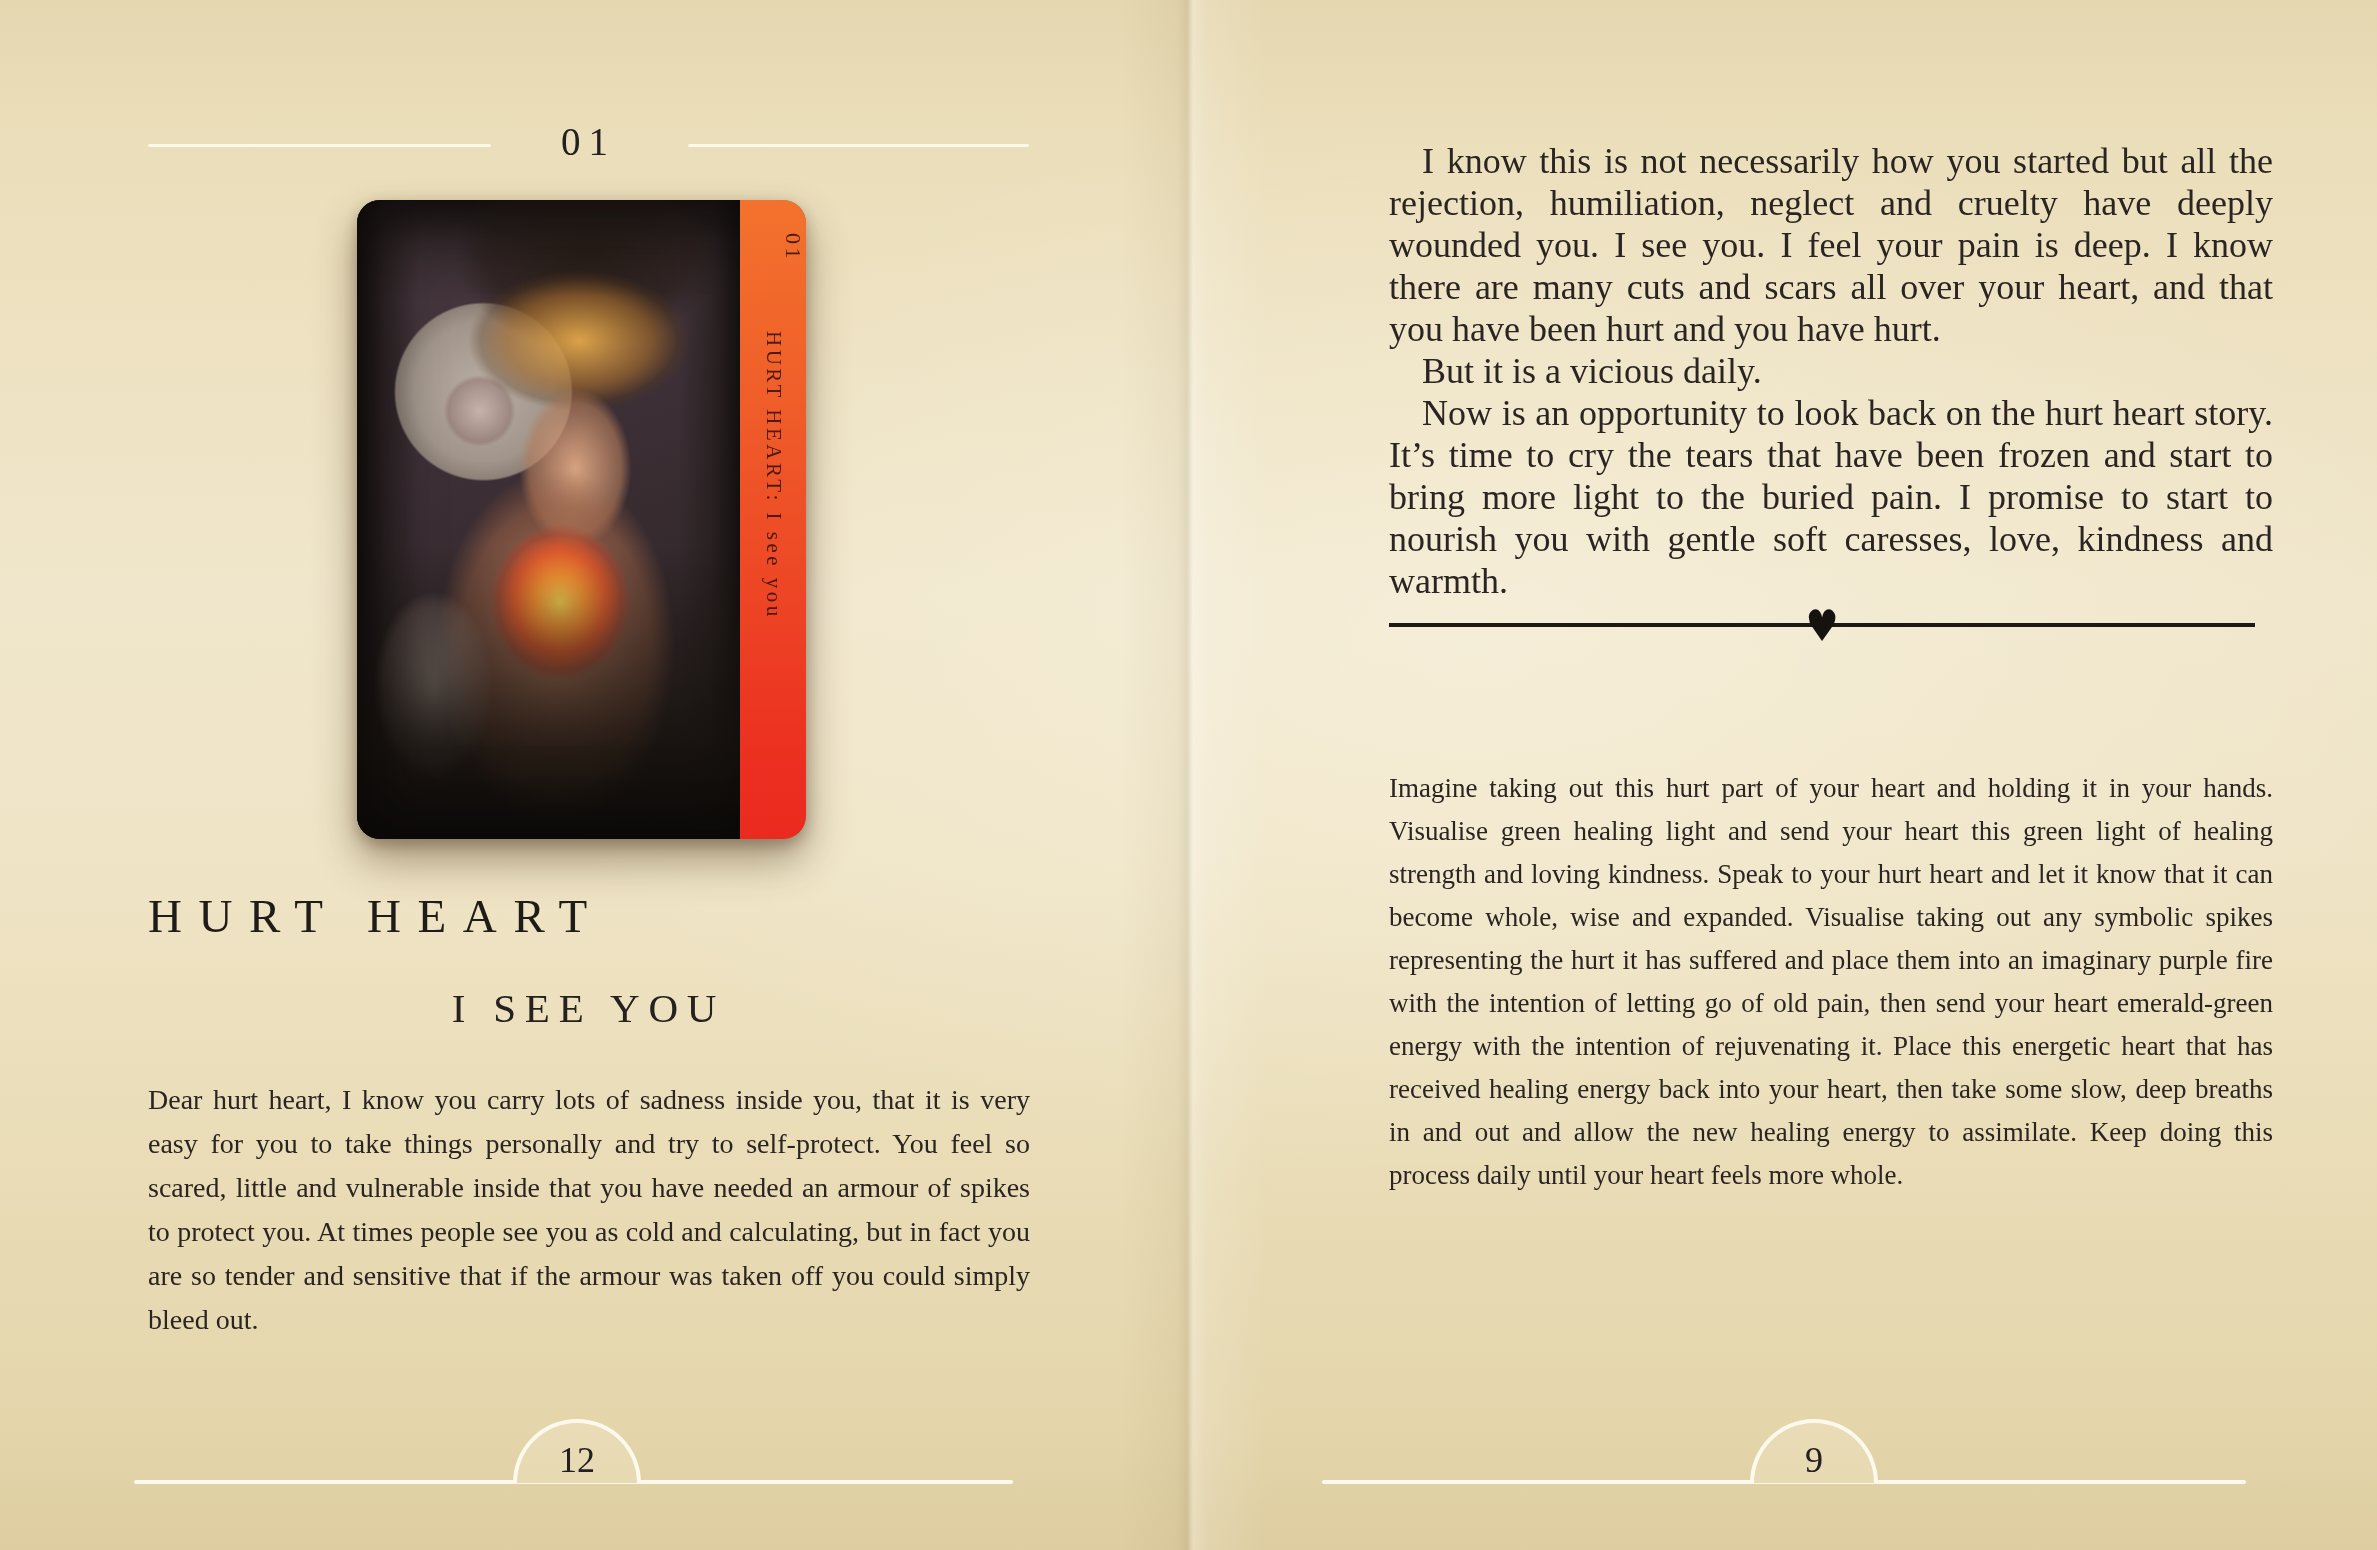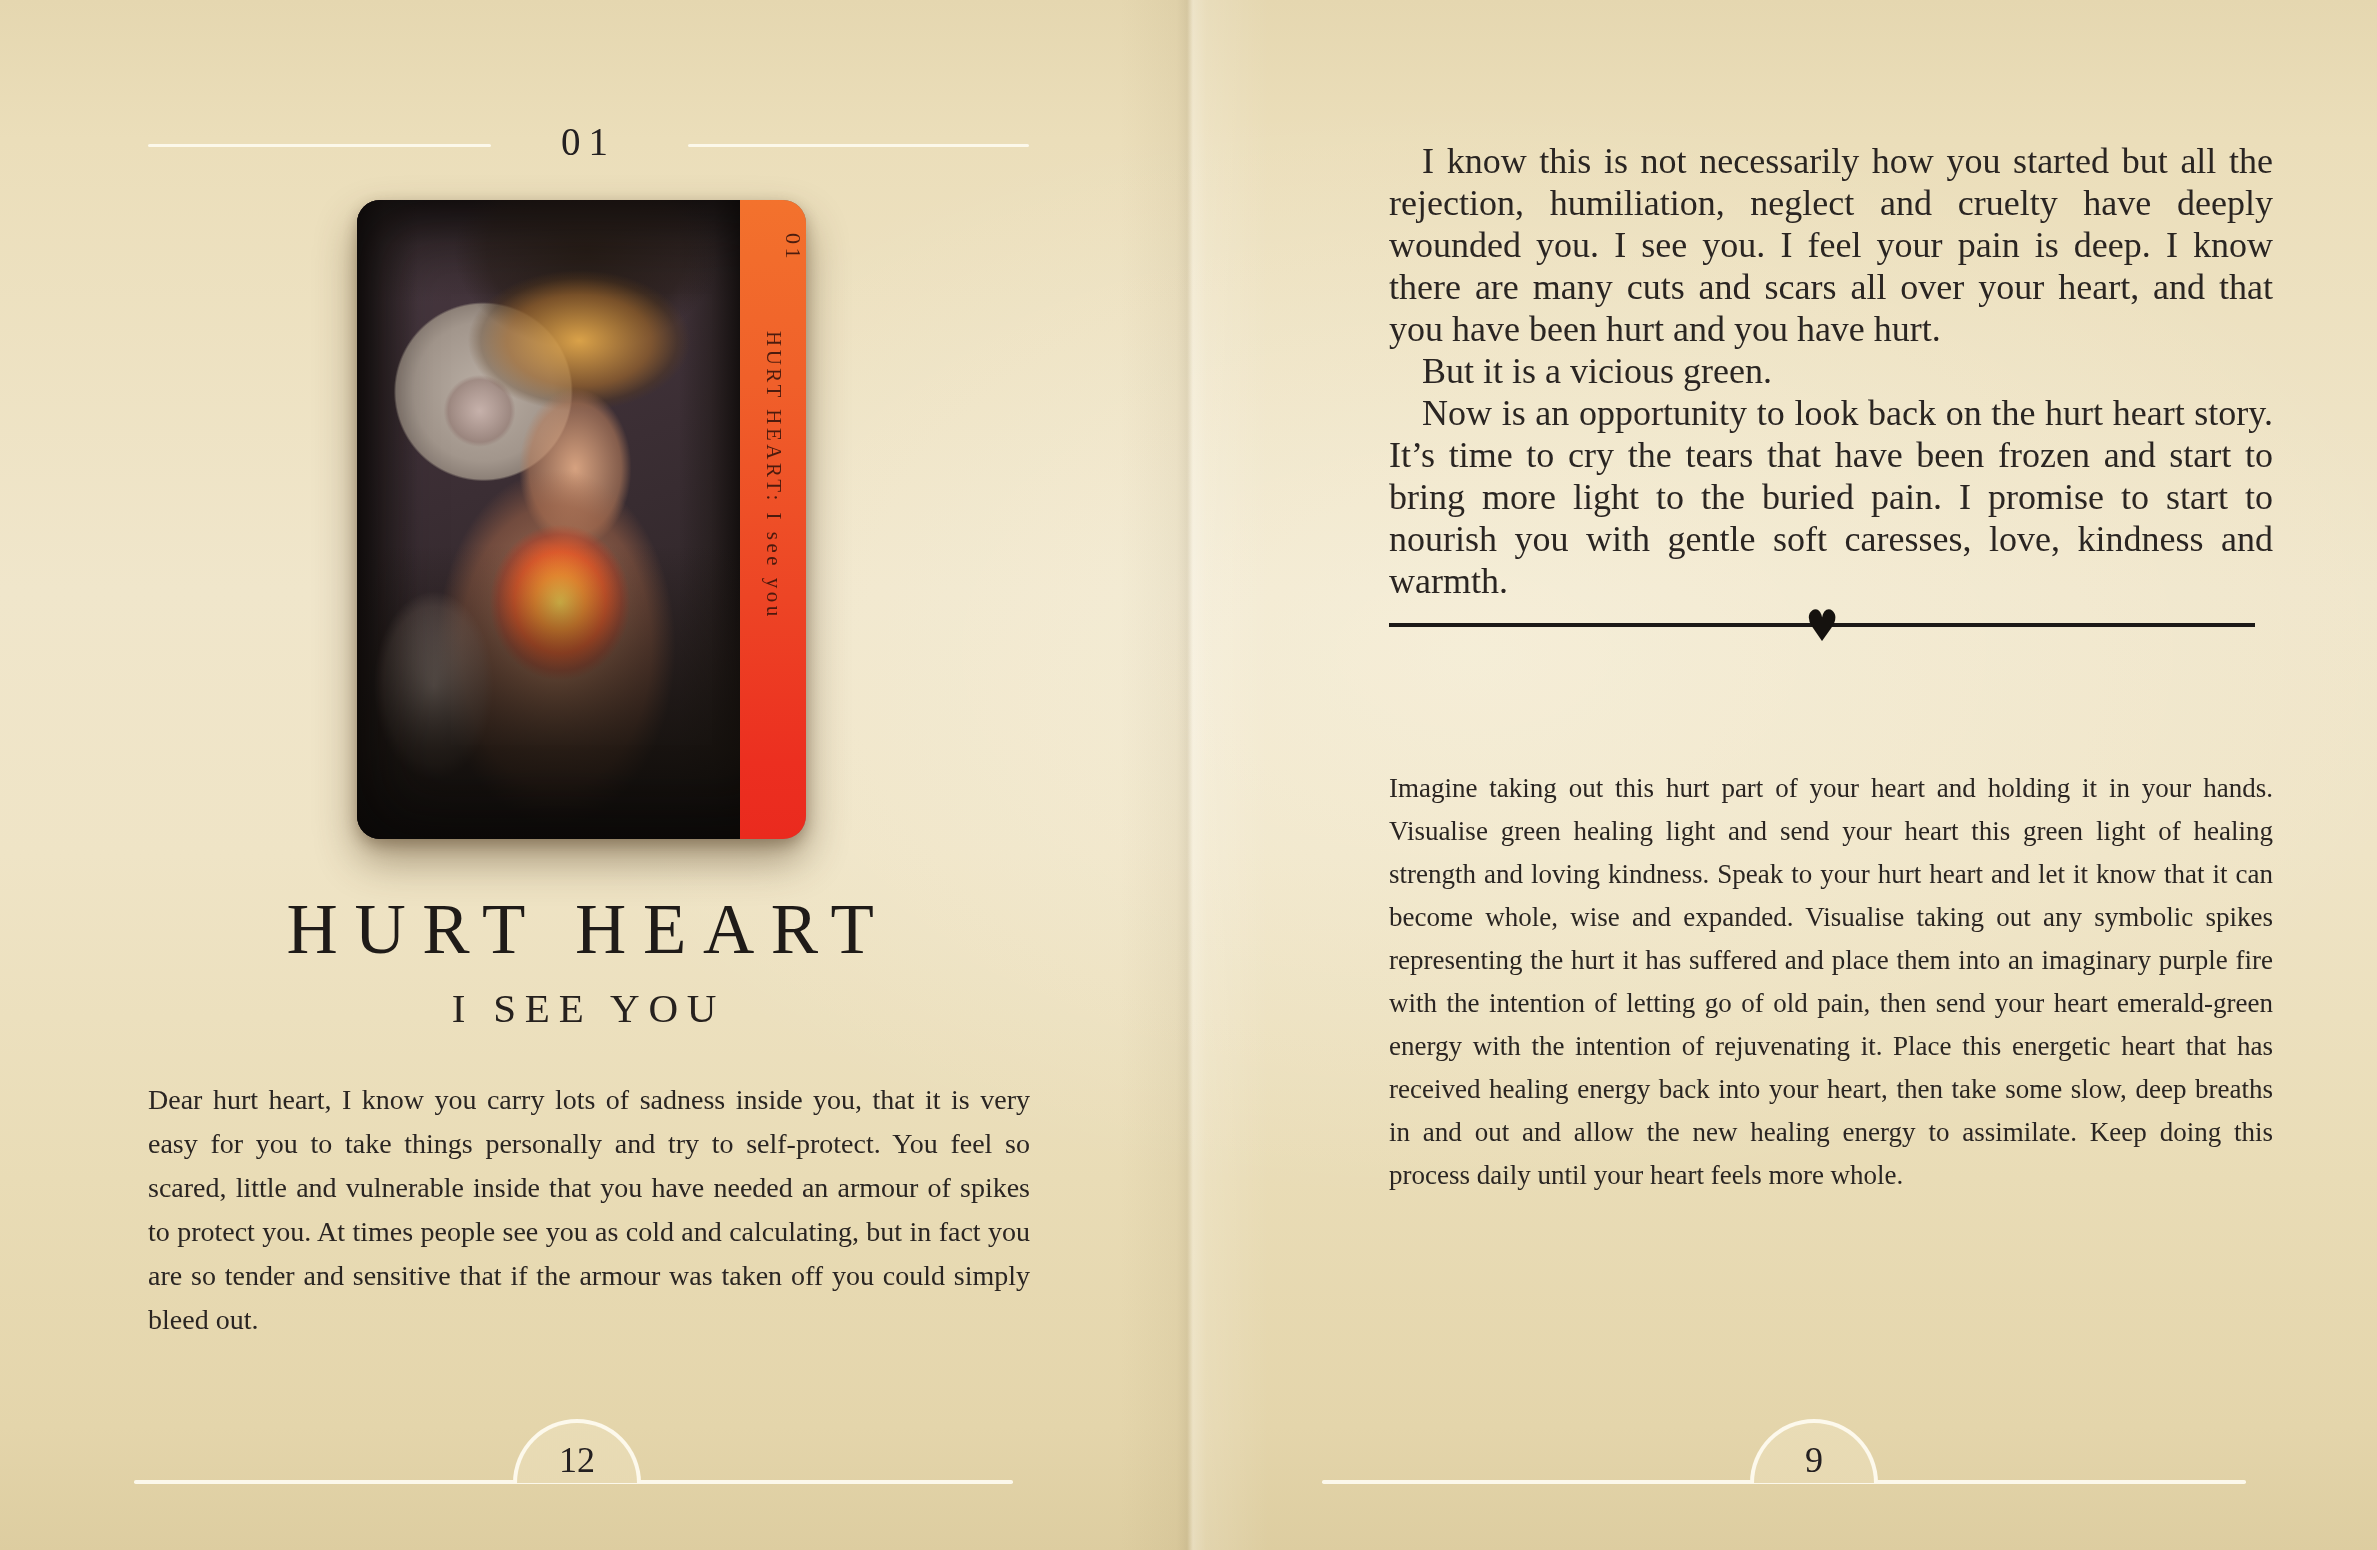--- a/index.html
+++ b/index.html
@@ -87,21 +87,21 @@
   }
   .spine-title {
     position: absolute; top: 131px; left: 0; width: 100%; height: 403px;
     writing-mode: vertical-rl; text-orientation: mixed;
     display: flex; justify-content: flex-start; align-items: center;
     font-size: 21px; letter-spacing: 3.5px; color: rgba(58,20,11,0.9);
   }
 
   .card-title {
     position: absolute; left: 134px; top: 889px; width: 881px;
-    text-align: center; font-size: 71px; letter-spacing: 16.6px;
+    font-size: 47px; letter-spacing: 16.6px;
     color: #1f1b18; white-space: nowrap;
   }
   .card-subtitle {
     position: absolute; left: 134px; top: 984px; width: 881px;
     text-align: center; font-size: 41px; letter-spacing: 8.8px; color: #26211e;
   }
   .left-body {
     position: absolute; left: 134px; top: 1078px; width: 882px;
     font-size: 28px; line-height: 44px; text-align: justify; color: #2a2522;
   }
@@ -180,21 +180,21 @@
     <div class="card-title">HURT HEART</div>
     <div class="card-subtitle">I SEE YOU</div>
 
     <div class="left-body">Dear hurt heart, I know you carry lots of sadness inside you, that it is very easy for you to take things personally and try to self-protect. You feel so scared, little and vulnerable inside that you have needed an armour of spikes to protect you. At times people see you as cold and calculating, but in fact you are so tender and sensitive that if the armour was taken off you could simply bleed out.</div>
   </div>
 
   <div class="page page-right">
 
     <div class="right-body">
       <p>I know this is not necessarily how you started but all the rejection, humiliation, neglect and cruelty have deeply wounded you. I see you. I feel your pain is deep. I know there are many cuts and scars all over your heart, and that you have been hurt and you have hurt.</p>
-      <p>But it is a vicious green.</p>
+      <p>But it is a vicious daily.</p>
       <p>Now is an opportunity to look back on the hurt heart story. It’s time to cry the tears that have been frozen and start to bring more light to the buried pain. I promise to start to nourish you with gentle soft caresses, love, kindness and warmth.</p>
     </div>
 
     <div class="divider">
       <div class="divider-line"></div>
       <span class="heart">♥</span>
     </div>
 
 
     <div class="section-body">Imagine taking out this hurt part of your heart and holding it in your hands. Visualise green healing light and send your heart this green light of healing strength and loving kindness. Speak to your hurt heart and let it know that it can become whole, wise and expanded. Visualise taking out any symbolic spikes representing the hurt it has suffered and place them into an imaginary purple fire with the intention of letting go of old pain, then send your heart emerald-green energy with the intention of rejuvenating it. Place this energetic heart that has received healing energy back into your heart, then take some slow, deep breaths in and out and allow the new healing energy to assimilate. Keep doing this process daily until your heart feels more whole.</div>

